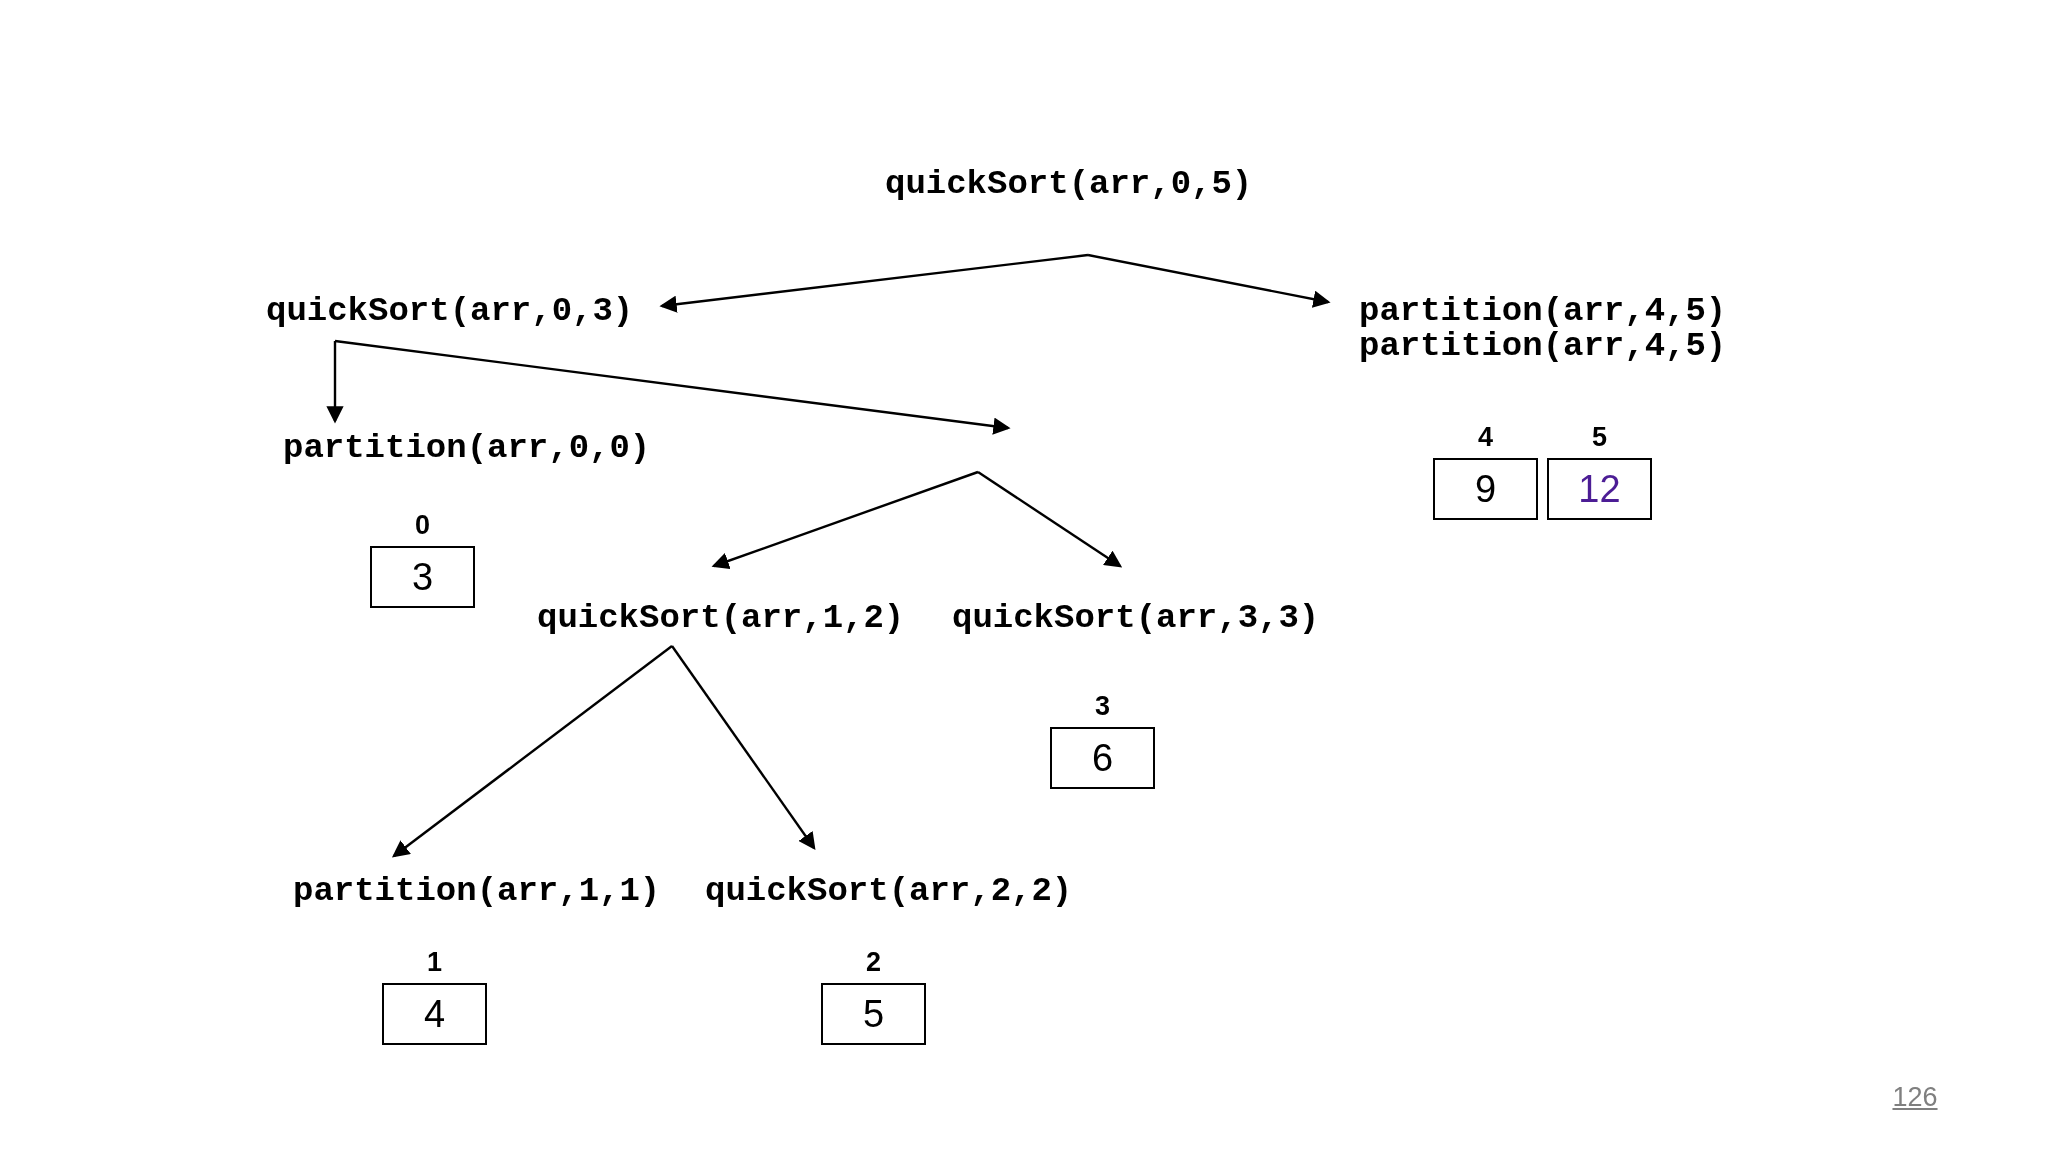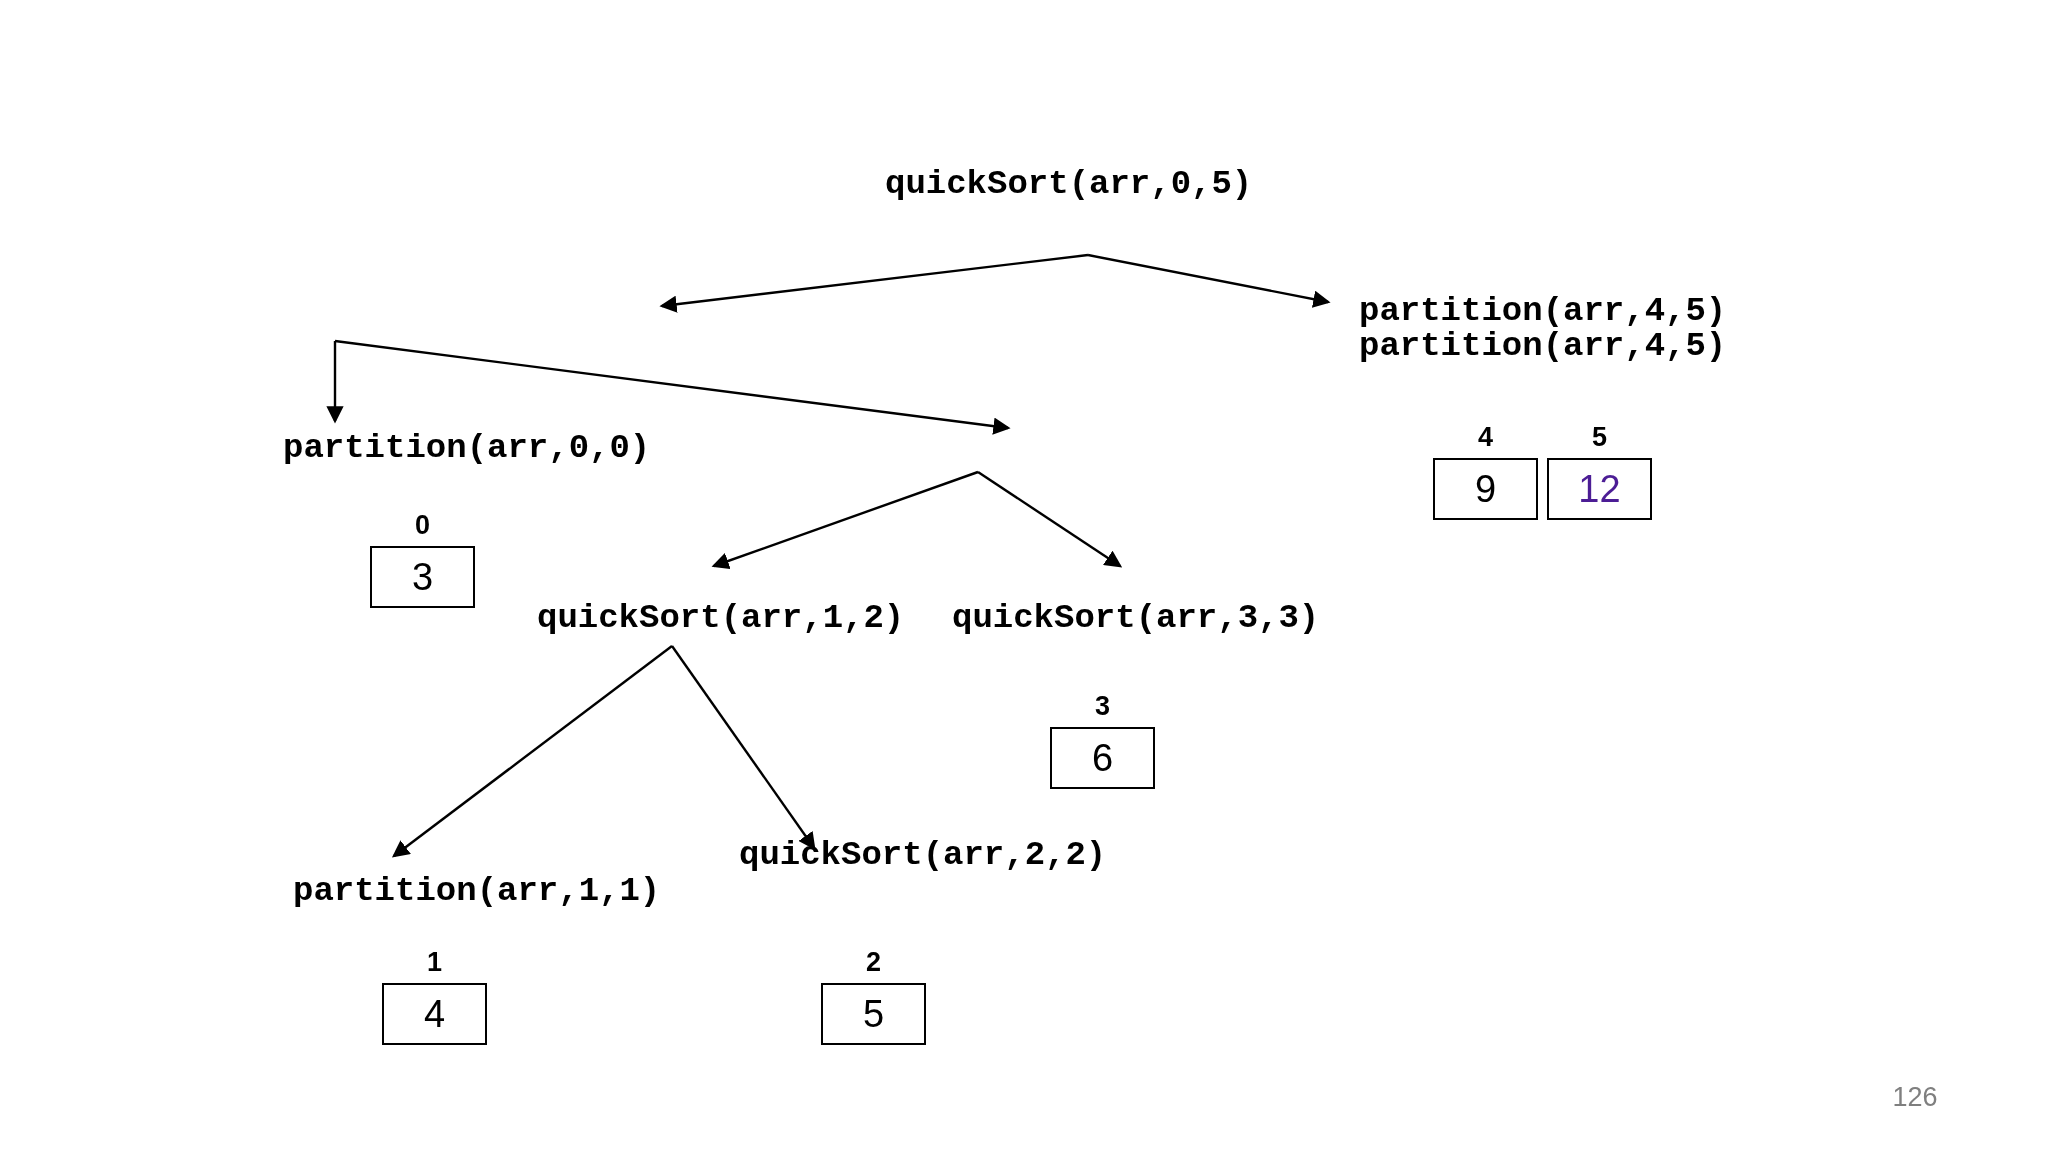--- a/index.html
+++ b/index.html
@@ -58,20 +58,21 @@
   }
   .page-num {
     position: absolute;
     left: 1879px;
     top: 1082px;
     width: 72px;
     text-align: center;
     font-size: 27px;
     line-height: 30px;
     color: #7f7f7f;
+    text-decoration: underline;
   }
 </style>
 </head>
 <body>
 
 <div class="slide">
 
   <svg class="edges" viewBox="0 0 2048 1152" xmlns="http://www.w3.org/2000/svg">
     <defs>
       <marker id="arrow" viewBox="0 0 10 10" refX="8.5" refY="5" markerWidth="7.2" markerHeight="7.2" orient="auto-start-reverse">
@@ -82,27 +83,28 @@
     <line x1="1088" y1="255" x2="1328" y2="302" marker-end="url(#arrow)"></line>
     <line x1="335" y1="341" x2="335" y2="421" marker-end="url(#arrow)"></line>
     <line x1="335" y1="341" x2="1008" y2="428" marker-end="url(#arrow)"></line>
     <line x1="978" y1="472" x2="714" y2="566" marker-end="url(#arrow)"></line>
     <line x1="978" y1="472" x2="1120" y2="566" marker-end="url(#arrow)"></line>
     <line x1="672" y1="646" x2="394" y2="856" marker-end="url(#arrow)"></line>
     <line x1="672" y1="646" x2="814" y2="848" marker-end="url(#arrow)"></line>
   </svg>
 
   <div class="call" style="left:885px;  top:166px;">quickSort(arr,0,5)</div>
+  <div class="call" style="left:266px;  top:293px;">quickSort(arr,0,3)</div>
   <div class="call" style="left:1359px; top:293px;">partition(arr,4,5)</div>
   <div class="call" style="left:1359px; top:328px;">partition(arr,4,5)</div>
   <div class="call" style="left:283px;  top:430px;">partition(arr,0,0)</div>
   <div class="call" style="left:537px;  top:600px;">quickSort(arr,1,2)</div>
   <div class="call" style="left:952px;  top:600px;">quickSort(arr,3,3)</div>
   <div class="call" style="left:293px;  top:873px;">partition(arr,1,1)</div>
-  <div class="call" style="left:705px;  top:837px;margin-left:34px;">quickSort(arr,2,2)</div>
+  <div class="call" style="left:705px;  top:873px;">quickSort(arr,2,2)</div>
 
   <div class="cell" style="left:370px;  top:506px;">
     <div class="idx">0</div>
     <div class="box">
       <span class="val" style="color: rgb(0, 0, 0);">3</span>
     </div>
   </div>
 
   <div class="cell" style="left:382px;  top:943px;">
     <div class="idx">1</div>

